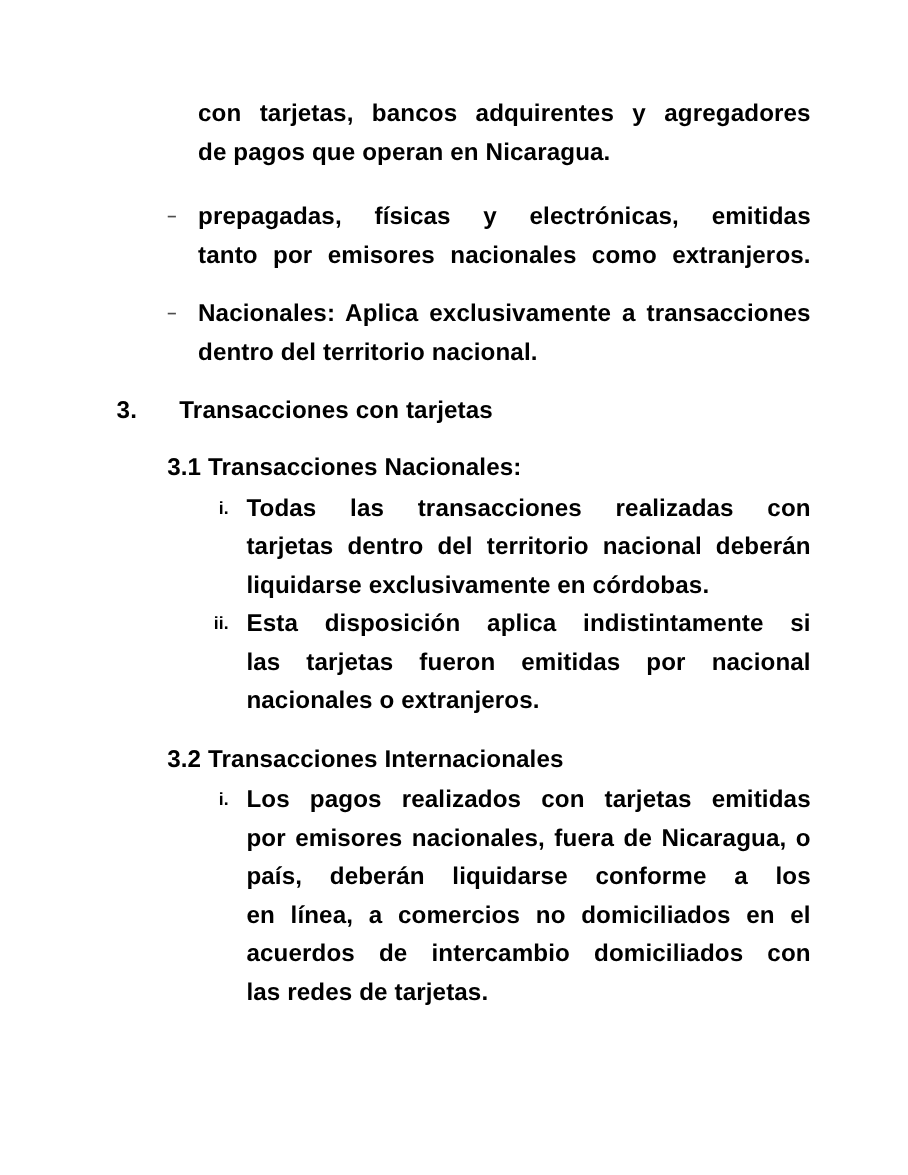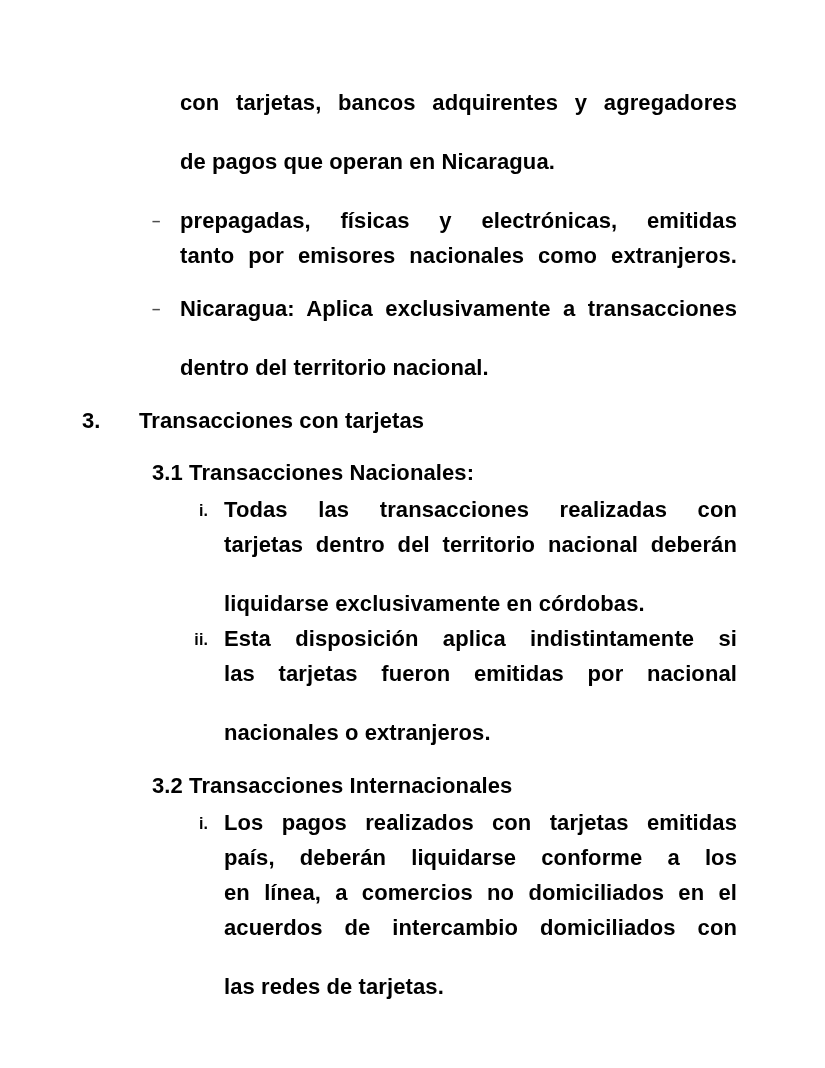--- a/index.html
+++ b/index.html
@@ -19,34 +19,34 @@
     top: 0;
     width: 798px;
     padding-top: 85px;
     font-size: 22px;
     line-height: 35px;
     letter-spacing: 0.1px;
   }
   
   .jl { text-align: justify; text-align-last: justify; }
   
-  .ll { text-align: left; margin-top: 24px; }
+  .ll { text-align: left; }
 
   .para   { margin-left: 180px; width: 557px; margin-bottom: 24px; }
   .bullet { margin-left: 180px; width: 557px; margin-bottom: 18px; position: relative; }
   .dash {
     position: absolute;
     left: -28px;
     top: 0;
     width: 20px;
     line-height: 35px;
     font-size: 15px;
     color: #4d4d4d;
   }
-  .section-heading { margin-left: 82px; margin-bottom: 17px; }
+  .section-heading { margin-left: 106px; margin-bottom: 17px; }
   .sec-num { display: inline-block; width: 57px; }
   .sub-heading { margin-left: 152px; width: 585px; margin-bottom: 2px; text-align: left; }
   .subsection:not(:last-child) { margin-bottom: 18px; }
   .roman-item { margin-left: 224px; width: 513px; position: relative; }
   .rmarker {
     position: absolute;
     left: -48px;
     top: 1px;
     width: 32px;
     text-align: right;
@@ -66,21 +66,21 @@
   </div>
 
   <div class="bullet">
     <span class="dash">–</span>
     <div class="jl">prepagadas, físicas y electrónicas, emitidas</div>
     <div class="jl">tanto por emisores nacionales como extranjeros.</div>
   </div>
 
   <div class="bullet">
     <span class="dash">–</span>
-    <div class="jl">Nicaragua: Aplica exclusivamente a transacciones</div>
+    <div class="jl">Nacionales: Aplica exclusivamente a transacciones</div>
     <div class="ll">dentro del territorio nacional.</div>
   </div>
 
   <div class="section-heading">
     <span class="sec-num">3.</span><span>Transacciones con tarjetas</span>
   </div>
 
   <div class="subsection">
     <div class="sub-heading">3.1 Transacciones Nacionales:</div>
 
@@ -98,20 +98,21 @@
       <div class="ll">nacionales o extranjeros.</div>
     </div>
   </div>
 
   <div class="subsection">
     <div class="sub-heading">3.2 Transacciones Internacionales</div>
 
     <div class="roman-item">
       <span class="rmarker">i.</span>
       <div class="jl">Los pagos realizados con tarjetas emitidas</div>
+      <div class="jl">por emisores nacionales, fuera de Nicaragua, o</div>
       <div class="jl">país, deberán liquidarse conforme a los</div>
       <div class="jl">en línea, a comercios no domiciliados en el</div>
       <div class="jl">acuerdos de intercambio domiciliados con</div>
       <div class="ll">las redes de tarjetas.</div>
     </div>
   </div>
 
 </div>
 
 </body></html>

